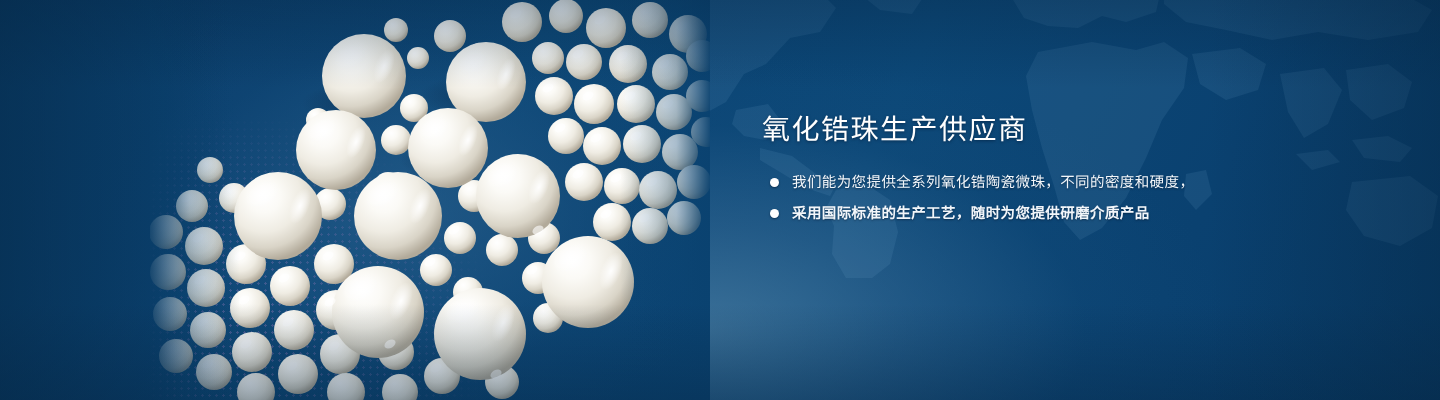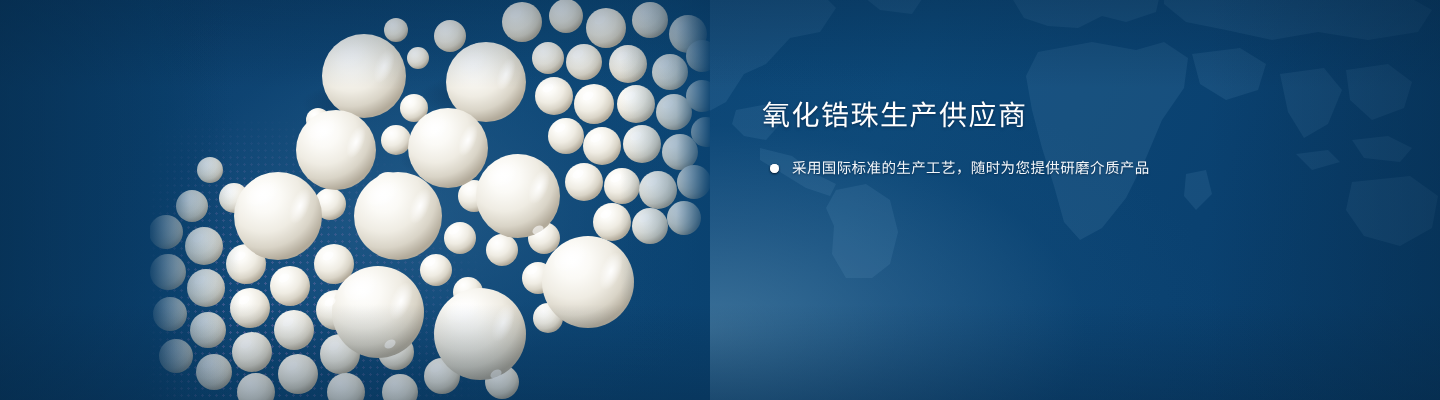--- a/index.html
+++ b/index.html
@@ -86,21 +86,21 @@
                                  rgba(10,66,112,0) 16%, rgba(10,66,112,0) 84%,
                                  rgba(10,66,112,0.35) 94%, rgba(10,66,112,0.95) 100%);
     pointer-events:none;
   }
 
   .beads { position:absolute; inset:0; display:block; }
 
   
   .content {
     position:absolute;
-    left:762px; top:96px;
+    left:762px; top:110px;
     width:600px;
   }
 
   .headline {
     font-size:28px;
     font-weight:400;
     line-height:40px;
     color:#ffffff;
     letter-spacing:1.5px;
     text-shadow:0 1px 3px rgba(0,20,45,0.55);
@@ -114,21 +114,21 @@
   .bullet {
     position:relative;
     padding-left:30px;
     margin-bottom:7px;
     font-size:14.5px;
     line-height:24px;
     color:#f2f6fa;
     letter-spacing:0.4px;
     text-shadow:0 1px 2px rgba(0,18,40,0.5);
   }
-  .bullet:last-child { margin-bottom:8px; }
+  .bullet:last-child { margin-bottom:8px;font-weight:bold; }
   .bullet-dot {
     position:absolute;
     left:8px; top:8px;
     width:9px; height:9px;
     border-radius:50%;
     background:#ffffff;
     box-shadow:0 1px 2px rgba(0,15,35,0.5);
   }
   .bullet-text { display:block; }
 </style>
@@ -398,20 +398,21 @@
   </div>
 
   <div class="bg-vignette"></div>
 
   <div class="content">
     <h1 class="headline">氧化锆珠生产供应商</h1>
 
     <ul class="bullets">
       <li class="bullet">
         <span class="bullet-dot"></span>
+        <span class="bullet-text">我们能为您提供全系列氧化锆陶瓷微珠，不同的密度和硬度，</span>
       </li>
       <li class="bullet">
         <span class="bullet-dot"></span>
         <span class="bullet-text">采用国际标准的生产工艺，随时为您提供研磨介质产品</span>
       </li>
     </ul>
   </div>
 
 </div>
 

